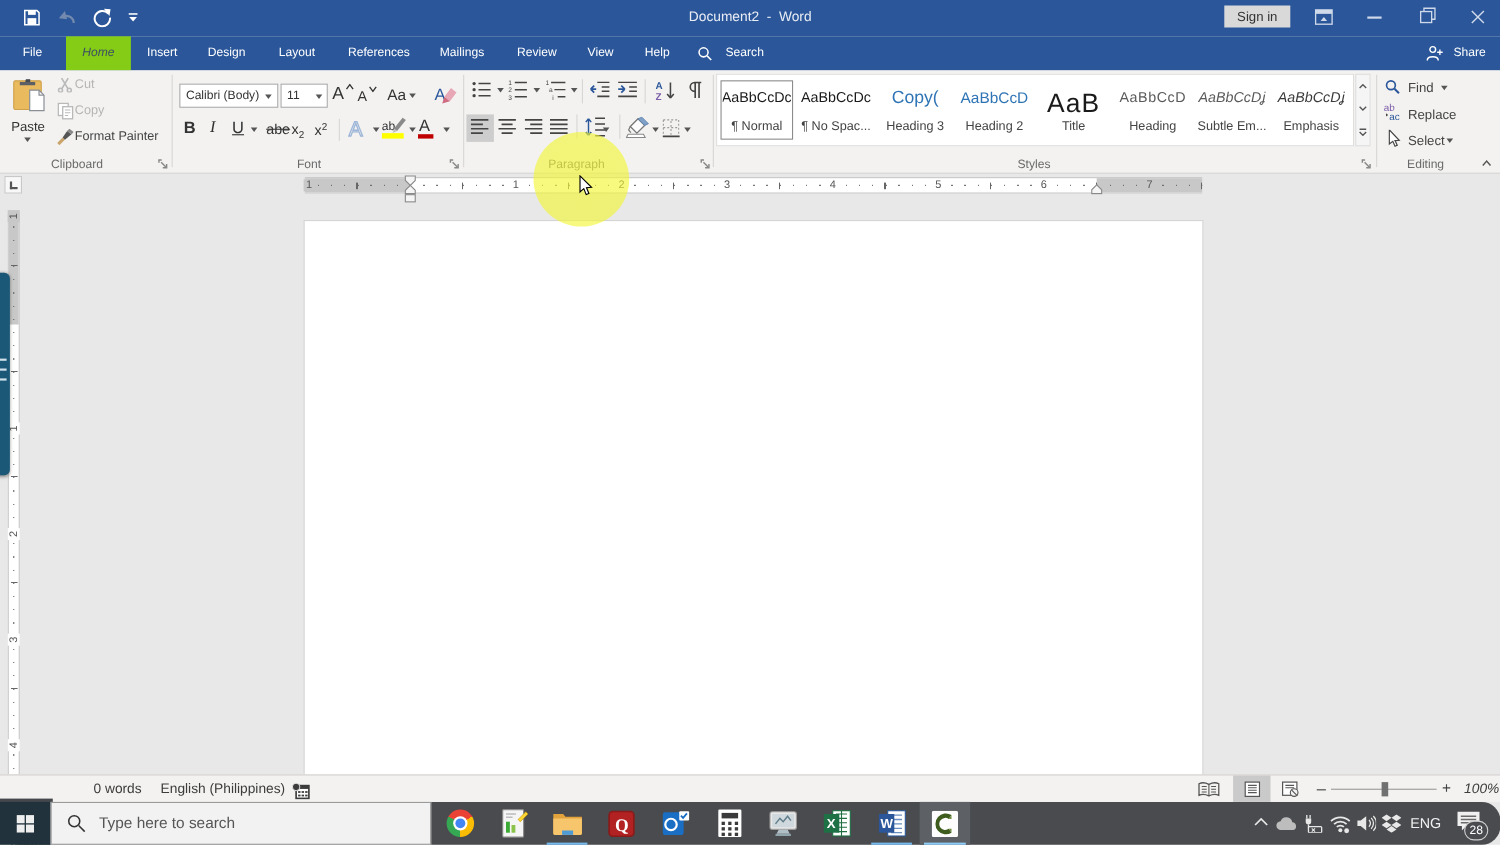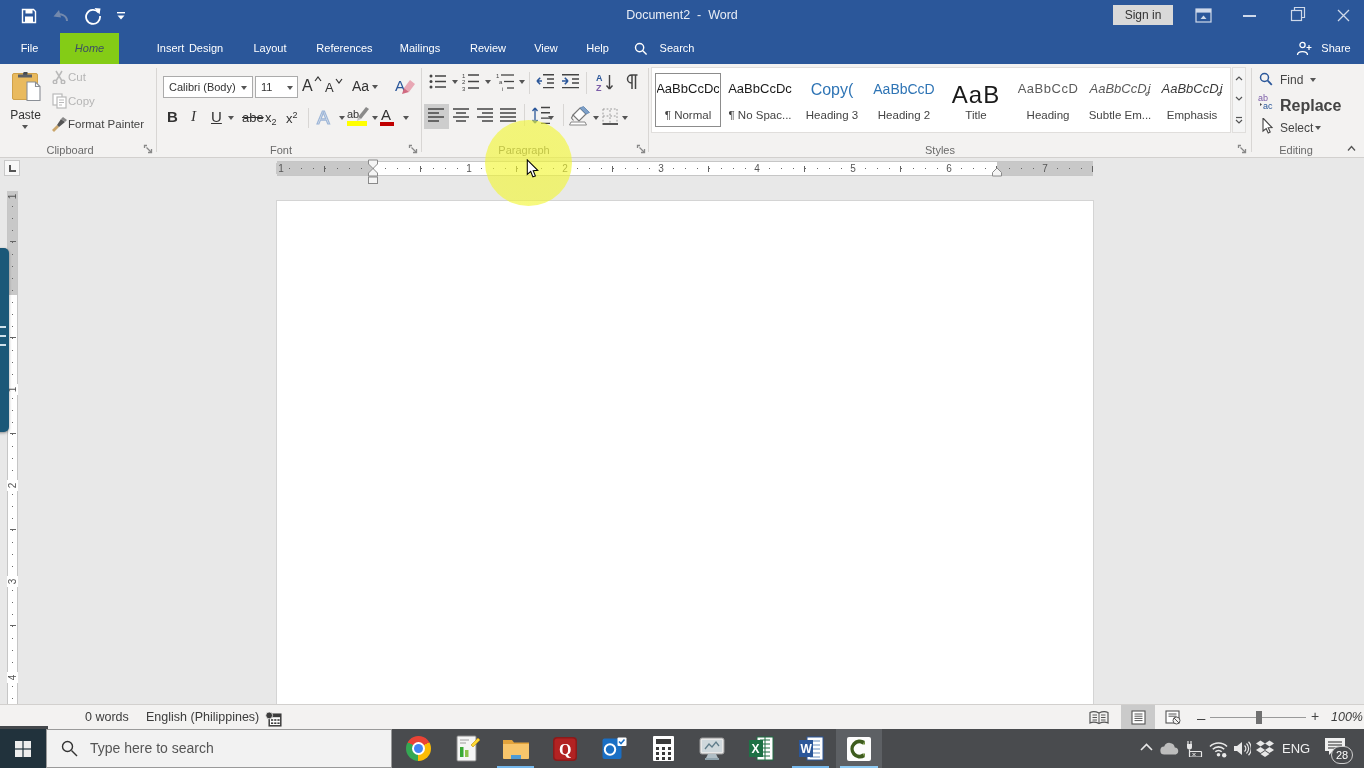--- a/index.html
+++ b/index.html
@@ -32,21 +32,21 @@
 #rulerrow { position:absolute; left:0; top:158px; width:1364px; height:27px; background:#e8e8e8; }
 
 
 #docarea { position:absolute; left:0; top:185px; width:1364px; height:519px; background:#e8e8e8; }
 #page { position:absolute; left:277px; top:16px; width:816px; height:520px; background:#fff; box-shadow:0 0 0 1px #d4d4d4; }
 
 
 #statusbar { position:absolute; left:0; top:704px; width:1364px; height:25px; background:#f3f2f1; border-top:1px solid #d2d0ce; font-size:12.5px; color:#3c3c3c; }
 
 
-#taskbar { position:absolute; left:0; top:729px; width:1364px; height:39px; background:#494b4e; }
+#taskbar { position:absolute; left:0; top:729px; width:1364px; height:39px; background:#494b4e;border-radius:17px; }
 </style>
 </head>
 <body>
 <div id="app">
 
 <div id="titlebar">
 
   <svg class="abs" style="left:21px;top:8px" width="16" height="16" viewBox="0 0 16 16">
     <path d="M1.5 1.5 h11 l2 2 v11 h-13 z" fill="none" stroke="#fff" stroke-width="1.4"></path>
     <rect x="4" y="8.5" width="8" height="5.5" fill="#fff"></rect>
@@ -77,21 +77,21 @@
     <rect x="1.5" y="4.5" width="10" height="10" fill="none" stroke="#cfd9ea" stroke-width="1.2"></rect>
     <path d="M4.5 4.5 v-3 h10 v10 h-3" fill="none" stroke="#cfd9ea" stroke-width="1.2"></path>
   </svg>
   <svg class="abs" style="left:1337px;top:9px" width="13" height="13" viewBox="0 0 13 13">
     <path d="M1 1 L12 12 M12 1 L1 12" stroke="#cfd9ea" stroke-width="1.3"></path>
   </svg>
 </div>
 <div id="tabrow">
   <div class="tab" style="left:14px;width:31px;">File</div>
   <div class="tab" id="tab-home" style="left:60px;width:59px;">Home</div>
-  <div class="tab" style="left:128px;width:39px;margin-left:23px;">Insert</div>
+  <div class="tab" style="left:128px;width:39px;">Insert</div>
   <div class="tab" style="left:183px;width:46px;">Design</div>
   <div class="tab" style="left:247px;width:46px;">Layout</div>
   <div class="tab" style="left:310px;width:69px;">References</div>
   <div class="tab" style="left:393px;width:54px;">Mailings</div>
   <div class="tab" style="left:464px;width:48px;">Review</div>
   <div class="tab" style="left:529px;width:34px;">View</div>
   <div class="tab" style="left:581px;width:33px;">Help</div>
   <svg class="abs" style="left:634px;top:9px" width="14" height="14" viewBox="0 0 14 14">
     <circle cx="5.6" cy="5.6" r="4.1" fill="none" stroke="#fff" stroke-width="1.4"></circle>
     <path d="M8.8 8.8 L12.6 12.6" stroke="#fff" stroke-width="1.4"></path>
@@ -337,21 +337,21 @@
     <circle cx="5.5" cy="5.5" r="4" fill="none" stroke="#2b579a" stroke-width="1.5"></circle>
     <path d="M8.7 8.7 L12.8 12.8" stroke="#2b579a" stroke-width="1.8"></path>
   </svg>
   <div class="abs" style="left:1280px;top:9px;font-size:12px;color:#444;">Find</div>
   <div class="abs caret" style="left:1310px;top:14px;"></div>
   <svg class="abs" style="left:1258px;top:29px" width="17" height="17" viewBox="0 0 17 17">
     <text x="0" y="8" font-size="9" fill="#7b5ca8" font-family="Liberation Sans">ab</text>
     <text x="5" y="16" font-size="9" fill="#2b579a" font-family="Liberation Sans">ac</text>
     <path d="M2 10 v3 l2 -1.5 z" fill="#444"></path>
   </svg>
-  <div class="abs" style="left:1280px;top:33px;font-size:16px;color:#444;font-weight:bold;">Replace</div>
+  <div class="abs" style="left:1280px;top:33px;font-size:12px;color:#444;">Replace</div>
   <svg class="abs" style="left:1262px;top:54px" width="12" height="16" viewBox="0 0 12 16">
     <path d="M1 0 L1 13 L4.2 10.5 L6.2 15 L8.2 14 L6.2 9.8 L10 9.5 Z" fill="#fff" stroke="#444" stroke-width="1.1"></path>
   </svg>
   <div class="abs" style="left:1280px;top:57px;font-size:12px;color:#444;">Select</div>
   <div class="abs caret" style="left:1315px;top:62px;"></div>
   <div class="grp-label" style="left:1246px;width:100px;">Editing</div>
   <svg class="abs" style="left:1347px;top:81px" width="9" height="7" viewBox="0 0 9 7">
         <path d="M1 5.5 L4.5 1.5 L8 5.5" fill="none" stroke="#555" stroke-width="1.3"></path>
       </svg>
 </div>

